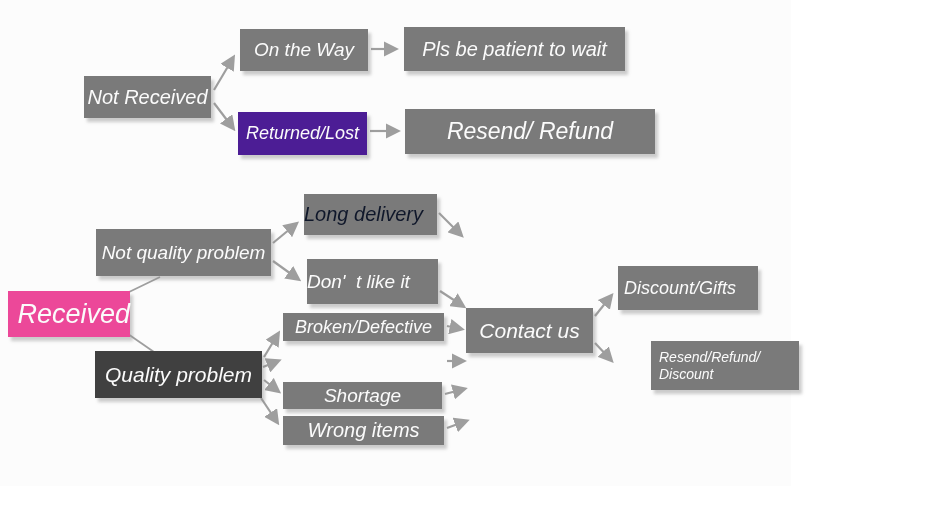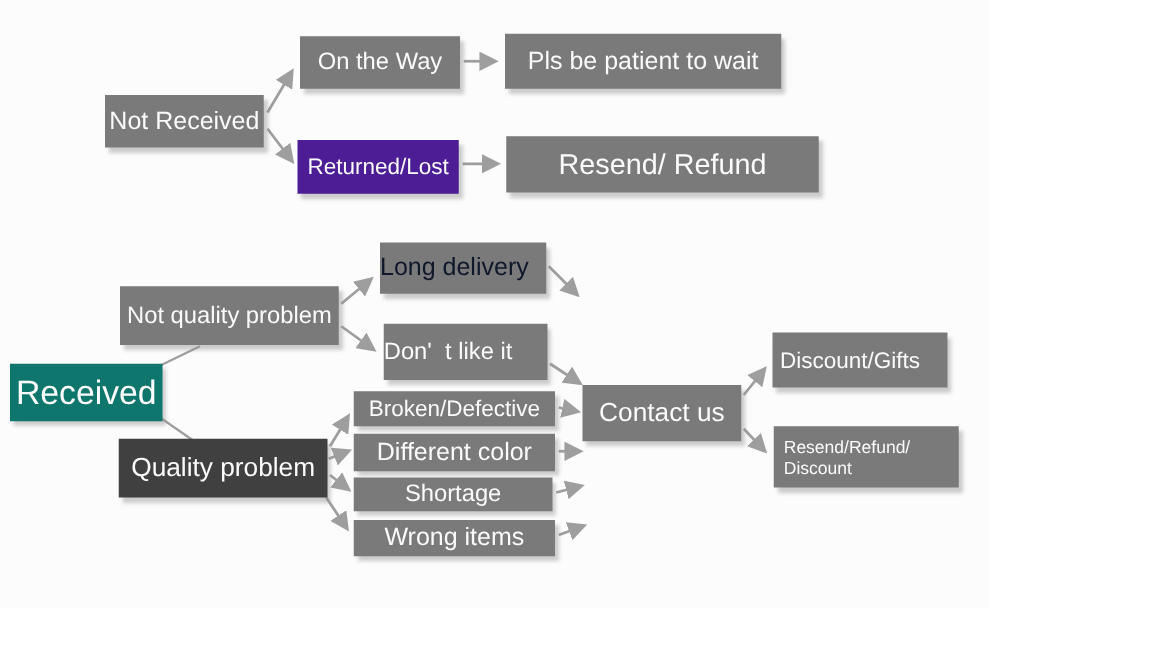--- a/index.html
+++ b/index.html
@@ -17,20 +17,21 @@
   #arrows{position:absolute;left:0;top:0;}
   #arrows line{stroke:#9e9e9e;stroke-width:2.2;}
   #arrows line.thin{stroke-width:1.8;}
   .node{
     position:absolute;
     background:#7a7a7a;
     color:#fbfbfb;
     display:flex;align-items:center;justify-content:center;
     box-shadow:3px 4px 3px rgba(145,145,145,0.45);
     box-sizing:border-box;
+    font-style:italic;
   }
   .node .label{white-space:pre;}
   .node .label-line{display:block;white-space:pre;}
 
   #n-not-received {left:84px;  top:76px;  width:127px; height:42px; font-size:20px;}
   #n-on-the-way   {left:240px; top:29px;  width:128px; height:42px; font-size:19px;}
   #n-pls-patient  {left:404px; top:27px;  width:221px; height:44px; font-size:20px;}
   #n-returned-lost{left:238px; top:112px; width:129px; height:43px; font-size:18px;}
   #n-resend-refund{left:405px; top:109px; width:250px; height:45px; font-size:23px;}
   #n-received     {left:8px;   top:291px; width:122px; height:46px; font-size:27px;}
@@ -90,50 +91,47 @@
   </div>
   <div class="node" id="n-pls-patient" style="background: rgb(122, 122, 122); color: rgb(251, 251, 251);">
     <span class="label">Pls be patient to wait</span>
   </div>
   <div class="node" id="n-returned-lost" style="background: #4c1d95; color: rgb(251, 251, 251); text-align: right;">
     <span class="label">Returned/Lost</span>
   </div>
   <div class="node" id="n-resend-refund" style="background: rgb(122, 122, 122); color: rgb(251, 251, 251);">
     <span class="label">Resend/ Refund</span>
   </div>
-  <div class="node" id="n-received" style="background: #0f766e; color: rgb(251, 251, 251);">
+  <div class="node" id="n-received" style="background: #ec4899; color: rgb(251, 251, 251); justify-content: flex-end;">
     <span class="label">Received</span>
   </div>
   <div class="node" id="n-not-quality" style="background: rgb(122, 122, 122); color: rgb(251, 251, 251);">
     <span class="label">Not quality problem</span>
   </div>
   <div class="node" id="n-quality" style="background: #404040; color: rgb(251, 251, 251);">
     <span class="label">Quality problem</span>
   </div>
   <div class="node" id="n-long-delivery" style="background: rgb(122, 122, 122); color: #0f172a;">
     <span class="label">Long delivery</span>
   </div>
   <div class="node" id="n-dont-like" style="background: rgb(122, 122, 122); color: rgb(251, 251, 251);">
     <span class="label">Don'  t like it</span>
   </div>
   <div class="node" id="n-broken" style="background: rgb(122, 122, 122); color: rgb(251, 251, 251);">
     <span class="label">Broken/Defective</span>
   </div>
-  <div class="node" id="n-different" style="background: rgb(122, 122, 122); color: rgb(251, 251, 251);">
-    <span class="label">Different color</span>
-  </div>
   <div class="node" id="n-shortage" style="background: rgb(122, 122, 122); color: rgb(251, 251, 251);">
     <span class="label">Shortage</span>
   </div>
   <div class="node" id="n-wrong-items" style="background: rgb(122, 122, 122); color: rgb(251, 251, 251);">
     <span class="label">Wrong items</span>
   </div>
   <div class="node" id="n-contact-us" style="background: rgb(122, 122, 122); color: rgb(251, 251, 251);">
     <span class="label">Contact us</span>
   </div>
   <div class="node" id="n-discount" style="background: rgb(122, 122, 122); color: rgb(251, 251, 251);">
     <span class="label">Discount/Gifts</span>
   </div>
-  <div class="node" id="n-resend-disc" style="background: rgb(122, 122, 122); color: rgb(251, 251, 251);">
+  <div class="node" id="n-resend-disc" style="background: rgb(122, 122, 122); color: rgb(251, 251, 251); margin-left: 32px;">
     <span class="label-line">Resend/Refund/</span>
     <span class="label-line">Discount</span>
   </div>
 </div>
 
 </body></html>

